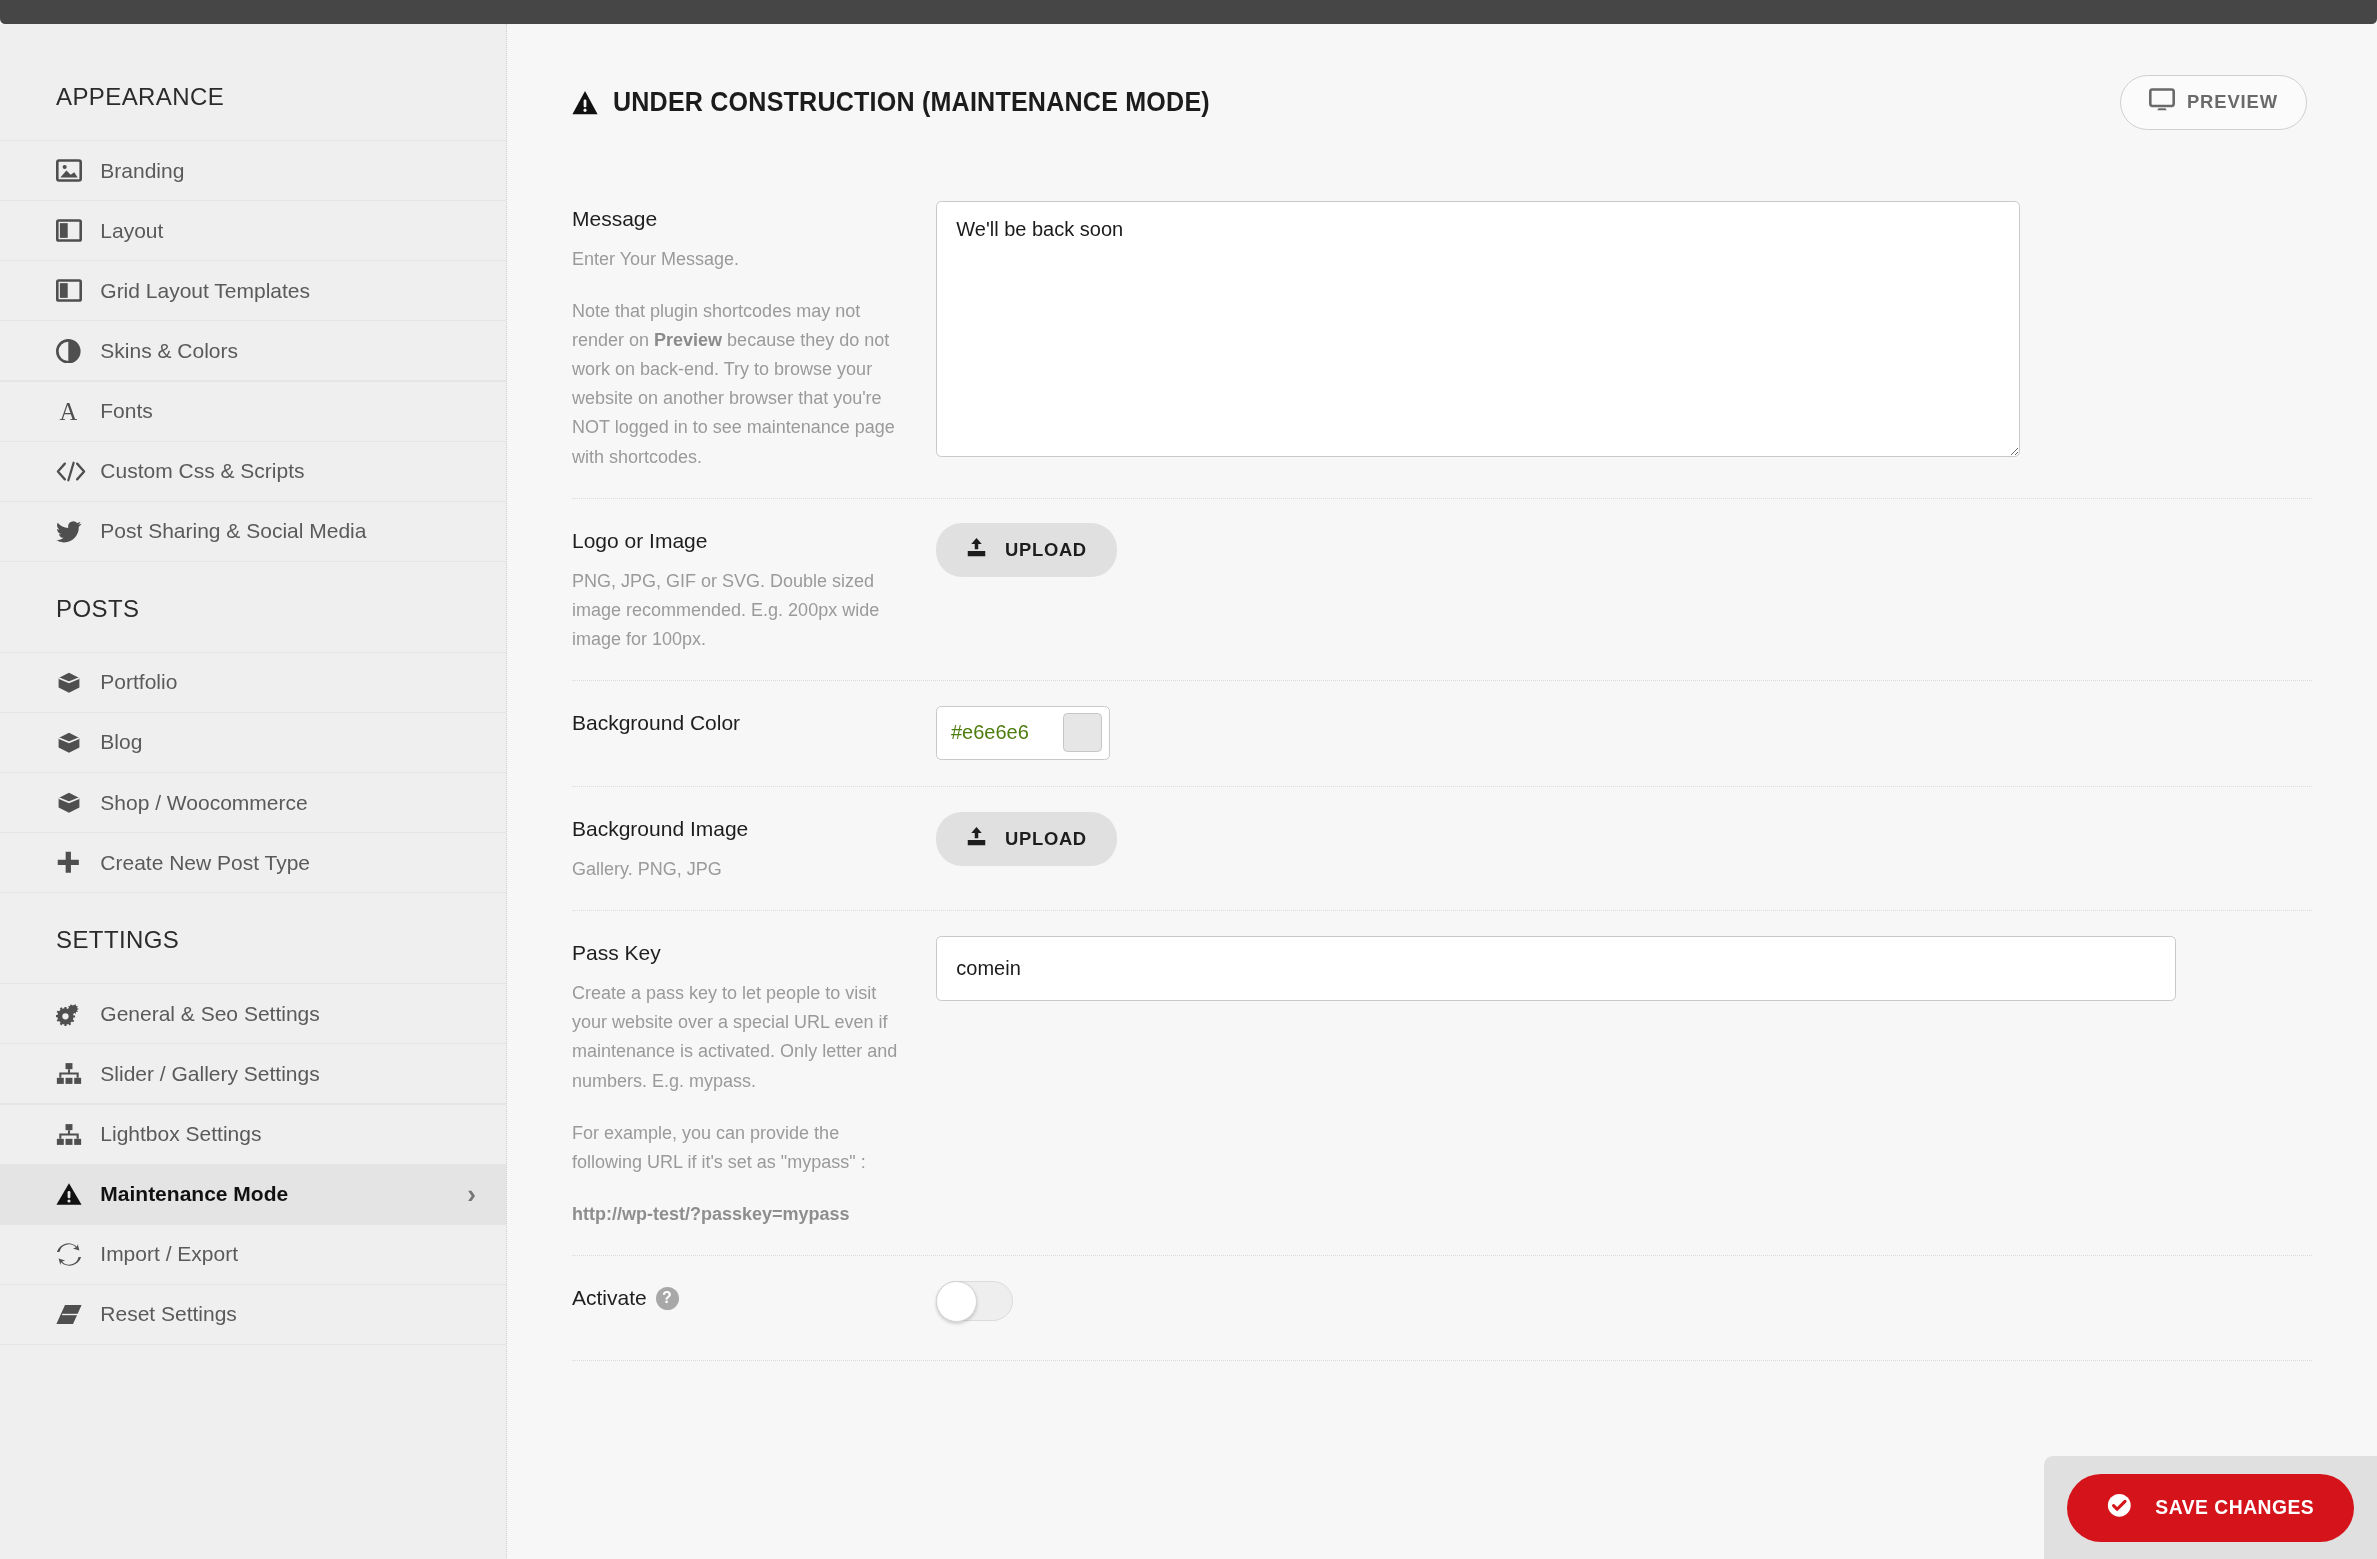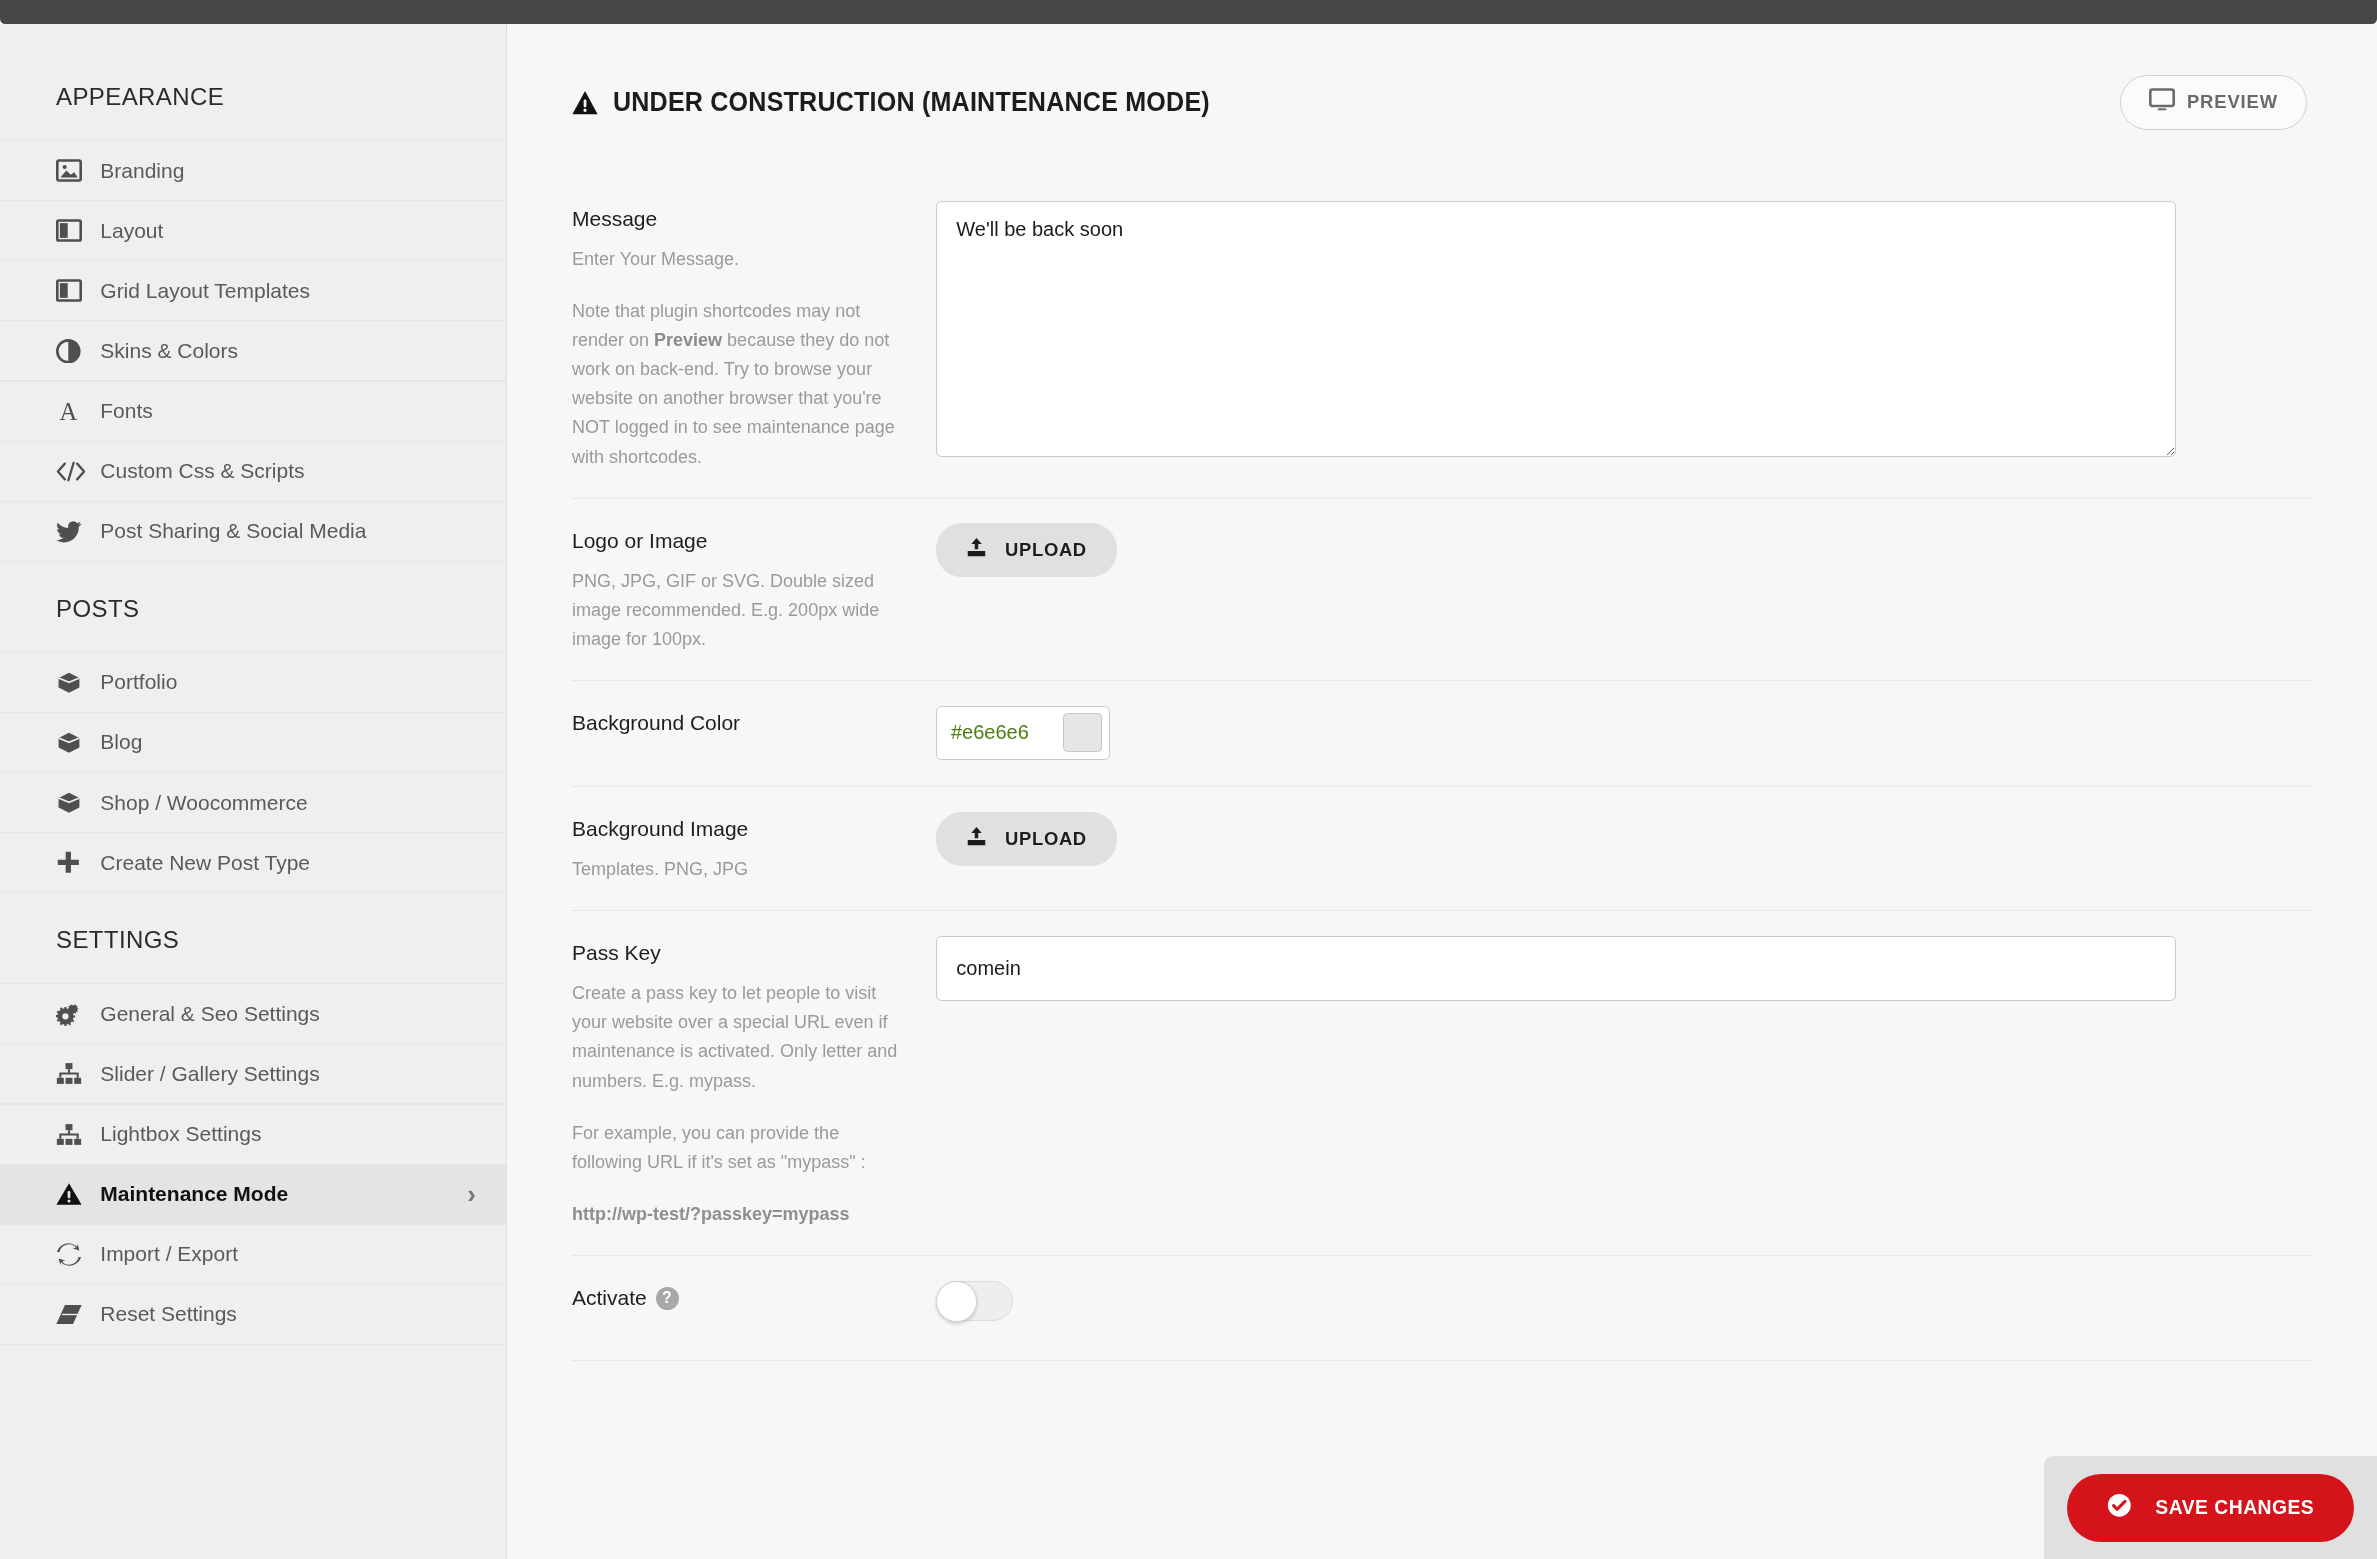--- a/index.html
+++ b/index.html
@@ -154,21 +154,21 @@
     line-height: 1.62;
     color: #9a9a9a;
   }
   .row-desc.b { font-weight: bold; color: #8e8e8e; }
   .row-desc strong { font-weight: bold; color: #8b8b8b; }
   .desc-gap { height: 23px; }
 
   .row-right { flex: 1; padding-top: 1.8px; }
 
   textarea.msg {
-    width: 1240px;
+    width: 1084px;
     height: 256px;
     border: 1.8px solid #c9c9c9;
     border-radius: 5.3px;
     background: #fff;
     font-family: "Liberation Sans", sans-serif;
     font-size: 20px;
     color: #1b1b1b;
     padding: 16px 19.3px;
     resize: vertical;
     outline: none;
@@ -548,21 +548,21 @@
           <div class="color-field">
             <span class="val">#e6e6e6</span>
             <span class="color-swatch" style="background: rgb(230, 230, 230);"></span>
           </div>
         </div>
       </div>
 
       <div class="row">
         <div class="row-left">
           <div class="row-label">Background Image</div>
-          <div class="row-desc">Templates. PNG, JPG</div>
+          <div class="row-desc">Gallery. PNG, JPG</div>
         </div>
         <div class="row-right">
           <button class="upload-btn">
             <span>
               <svg width="21" height="21" viewBox="0 0 24 24">
                   <path d="M12 1l6 7h-4v6h-4V8H6z" fill="currentColor"></path>
                   <path d="M2 16h20v6H2z" fill="currentColor"></path>
                 </svg>
             </span>
             <span>UPLOAD</span>

